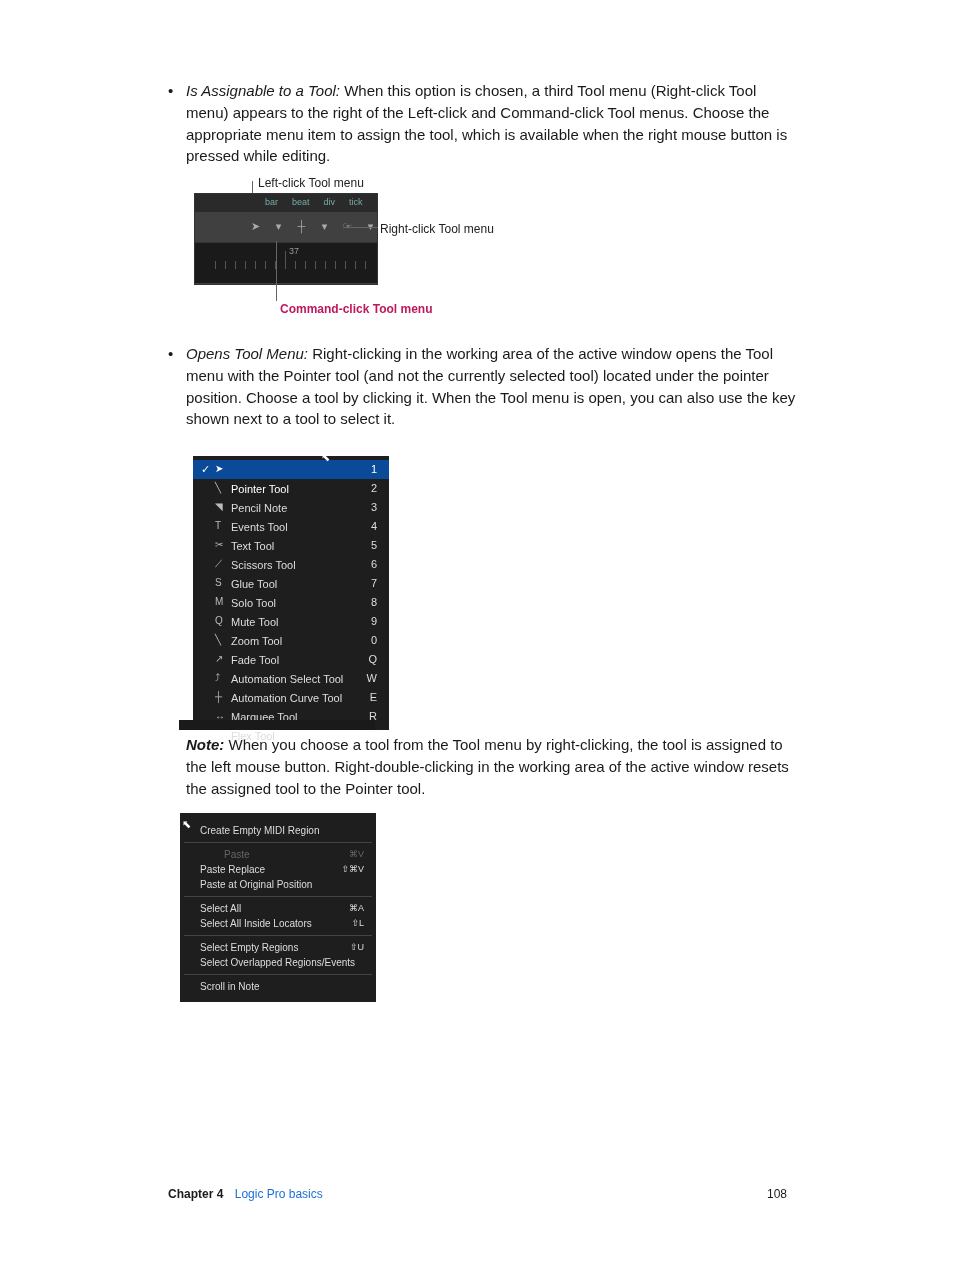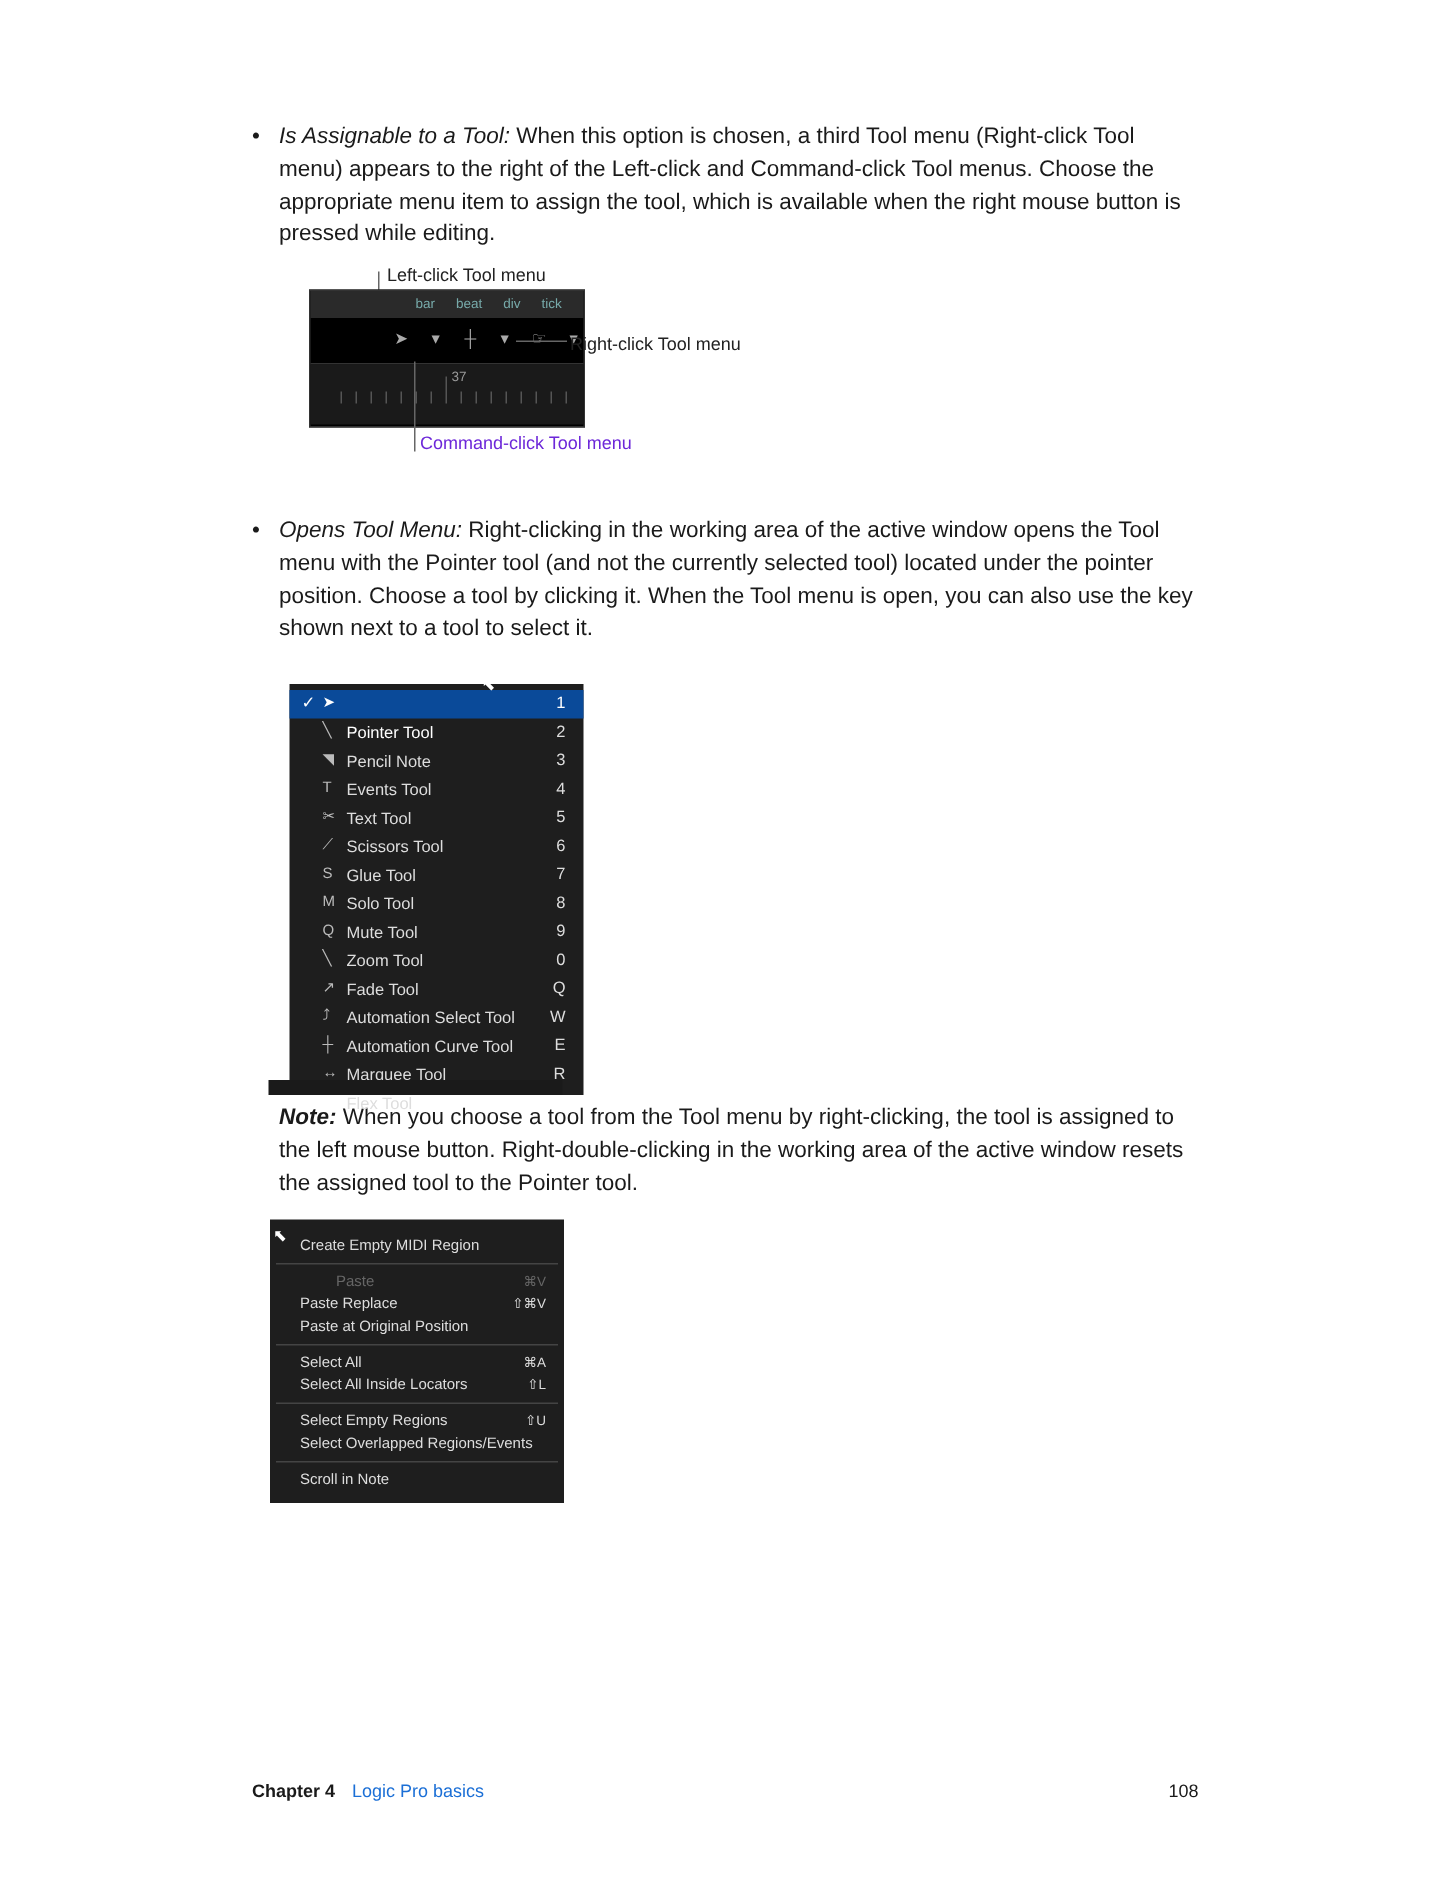--- a/index.html
+++ b/index.html
@@ -6,32 +6,32 @@
 .page { width: 954px; height: 1265px; box-sizing: border-box; padding: 80px 155px 40px 168px; position: relative; }
 .content { line-height: 1.45; font-size: 15px; }
 .li { position: relative; padding-left: 18px; margin-bottom: 14px; }
 .li::before { content: "•"; position: absolute; left: 0; top: 0; font-size: 15px; }
 .it { font-style: italic; }
 
 
 .fig1 { margin: 12px 0 30px 14px; position: relative; width: 420px; }
 .f1label-top { position: absolute; left: 76px; top: -6px; font-size: 12px; color: #222; }
 .f1line-top { position: absolute; left: 70px; top: 0px; width: 1px; height: 196px; background: #666; }
-.f1box { width: 182px; height: 90px; background: #000000; border: 1px solid #333; position: absolute; left: 24px; top: 12px; }
+.f1box { width: 182px; height: 90px; background: #404040; border: 1px solid #333; position: absolute; left: 12px; top: 12px; }
 .f1header { height: 18px; background: #2a2a2a; display: flex; padding-left: 70px; gap: 14px; align-items: center; }
 .f1hl { font-size: 9px; color: #7aa; }
 .f1toolbar { height: 30px; display: flex; align-items: center; padding-left: 54px; gap: 10px; border-bottom: 1px solid #333; }
 .f1tb { width: 14px; height: 14px; display: flex; align-items: center; justify-content: center; color: #aaa; font-size: 11px; }
 .f1ruler { height: 40px; background: #1a1a1a; position: relative; }
 .f1ruler .rnum { position: absolute; left: 94px; top: 2px; font-size: 9px; color: #999; }
 .f1tick { position: absolute; top: 18px; width: 1px; height: 8px; background: #555; }
 .f1line-right { position: absolute; left: 162px; top: 46px; width: 34px; height: 1px; background: #666; }
 .f1label-right { position: absolute; left: 198px; top: 40px; font-size: 12px; color: #222; }
 .f1line-bottom { position: absolute; left: 94px; top: 60px; width: 1px; height: 60px; background: #666; }
-.f1label-bottom { position: absolute; left: 98px; top: 106px; font-size: 12px; color: #6d28d9; }
+.f1label-bottom { position: absolute; left: 98px; top: 120px; font-size: 12px; color: #be185d; font-weight: bold; }
 
 
 .fig2 { margin: 12px 0 22px 14px; width: 196px; background: #1e1e1e; padding: 4px 0 4px 0; }
 .tool-row { display: flex; align-items: center; height: 19px; font-size: 11px; color: #ddd; padding: 0 12px 0 8px; }
 .tool-row.sel { background: #0a4a99; color: #fff; }
 .chk { width: 14px; font-size: 11px; }
 .ticon { width: 16px; font-size: 10px; color: #bbb; }
 .tool-row.sel .ticon { color: #fff; }
 .tname { flex: 1; margin-top: 41px; }
 .tkey { width: 16px; text-align: right; }
@@ -42,21 +42,21 @@
 
 
 .fig3 { margin: 8px 0 0 12px; width: 196px; background: #1e1e1e; padding: 10px 0 8px 0; position: relative; }
 .sc-row { display: flex; align-items: center; height: 15px; font-size: 10px; color: #ddd; padding: 0 12px 0 20px; }
 .sc-row.dim { color: #666; padding-left: 44px; }
 .sc-sep { height: 1px; background: #444; margin: 4px 4px; }
 .sc-key { margin-left: auto; font-size: 9px; }
 .curpad { position: absolute; left: 2px; top: 4px; color: #fff; font-size: 11px; }
 
 
-.footer { position: absolute; bottom: 64px; left: 168px; right: 155px; display: flex; justify-content: space-between; font-size: 12px; }
+.footer { position: absolute; bottom: 64px; left: 168px; right: 167px; display: flex; justify-content: space-between; font-size: 12px; }
 .footer .ch { }
 .footer .chnum { font-weight: 600; }
 .footer .chtit { color: #1b6fd6; margin-left: 8px; }
 .footer .pg { }
 </style>
 </head>
 <body>
 
 <div class="page">
   <div class="content">

